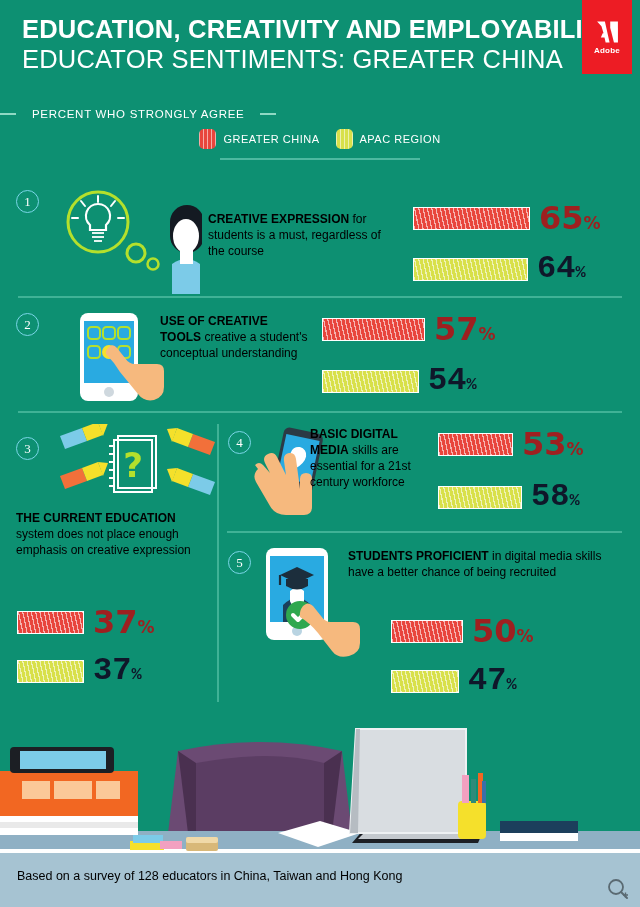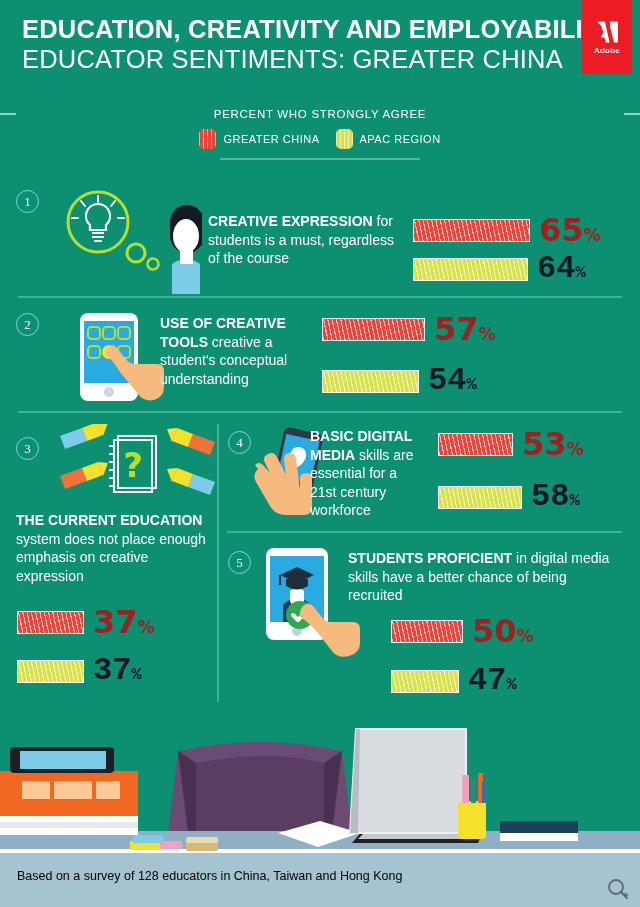--- a/index.html
+++ b/index.html
@@ -30,21 +30,21 @@
     align-items: center; justify-content: center; gap: 1px;
   }
   .adobe-badge .amark { width: 25px; height: 26px; }
   .adobe-badge .aword {
     color: #ffffff; font-size: 8px; font-weight: bold; letter-spacing: .2px;
   }
 
   
   .legend { position: absolute; left: 0; top: 108px; width: 640px; text-align: center; }
   .legend-title-row {
-    display: flex; align-items: center; justify-content: space-between; gap: 8px;
+    display: flex; align-items: center; justify-content: flex-start; gap: 16px;
   }
   .legend-title-row .dash { width: 16px; height: 1.5px; background: #8fd9c4; }
   .legend-title {
     color: #ffffff; font-size: 11.5px; letter-spacing: .7px; font-weight: normal;
   }
   .legend-items {
     display: flex; align-items: center; justify-content: center; gap: 16px; margin-top: 9px;
   }
   .legend-item { display: flex; align-items: center; gap: 7px; }
   .swatch { width: 17px; height: 20px; border-radius: 5px; }
@@ -74,21 +74,21 @@
 
   
   .numbadge {
     position: absolute; width: 23px; height: 23px; border-radius: 50%;
     border: 1.6px solid #7ad6e8; color: #ffffff;
     font-size: 13px; display: flex; align-items: center; justify-content: center;
     font-family: "Liberation Serif", serif;
   }
 
   
-  .txt { position: absolute; color: #ffffff; font-size: 14px; line-height: 1.33; }
+  .txt { position: absolute; color: #000000; font-size: 12px; line-height: 1.33; }
   .txt b { font-weight: bold; }
 
   
   .barrow { position: absolute; display: flex; align-items: center; }
   .bar {
     height: 23px; border: 1.5px solid #ffffff; position: relative;
   }
   .bar.red {
     background: #e8453c;
     background-image: repeating-linear-gradient(78deg,
@@ -177,21 +177,21 @@
     <path d="M127 34 q8 12 22 9 v-9 z" fill="#141a22"></path>
     <ellipse cx="134" cy="52" rx="13" ry="17" fill="#ffffff"></ellipse>
     <path d="M120 80 q14 -10 28 0 v30 h-28 z" fill="#7ccbe8"></path>
     <rect x="128" y="64" width="13" height="16" fill="#ffffff"></rect>
   </svg>
 
   <div class="txt" style="left:208px; top:212px; width:190px;">
     <b>CREATIVE EXPRESSION</b><span> for students is a must, regardless of the course</span>
   </div>
 
-  <div class="barrow" style="left:413px; top:214px;text-align:center;">
+  <div class="barrow" style="left:413px; top:202px;text-align:center;">
     <div class="bar red" style="width:117px;"></div>
     <div class="pct red">
       <span class="n">65</span><span class="s">%</span>
     </div>
   </div>
   <div class="barrow" style="left:413px; top:253px;">
     <div class="bar green" style="width:115px;"></div>
     <div class="pct green">
       <span class="n">64</span><span class="s">%</span>
     </div>

